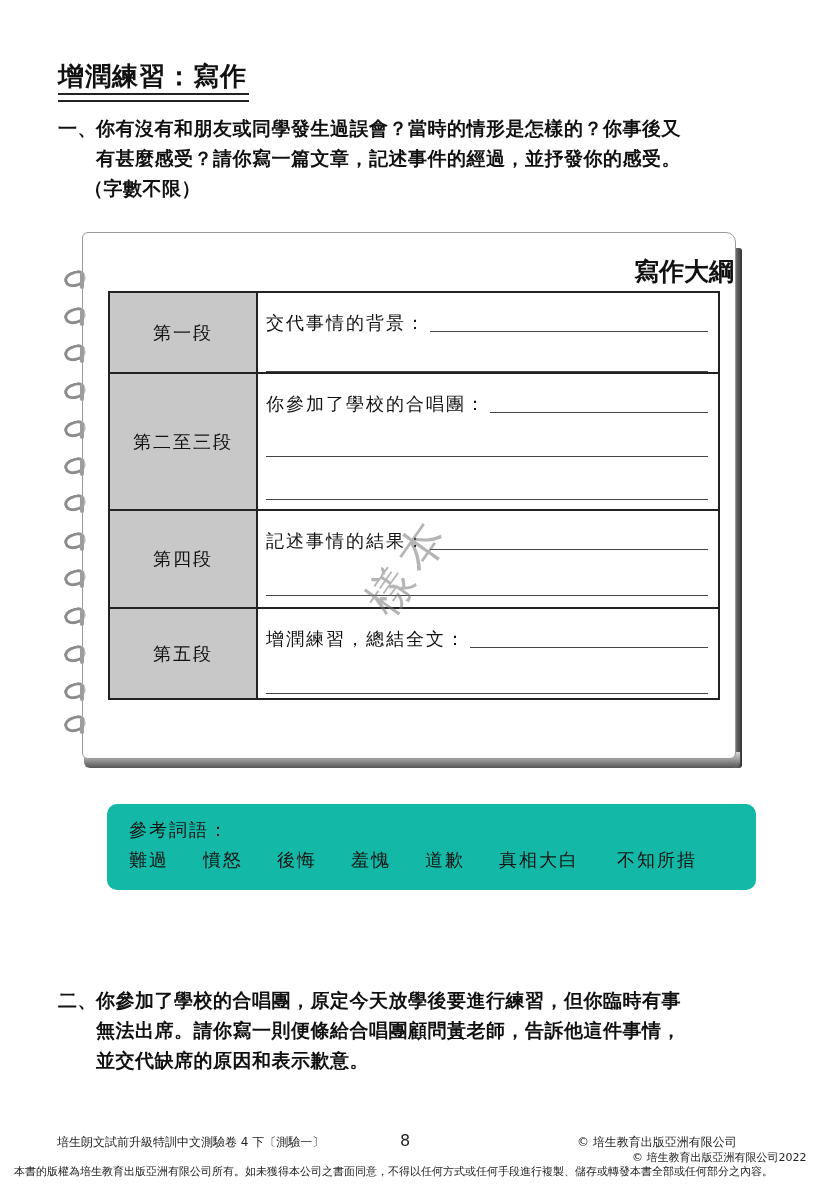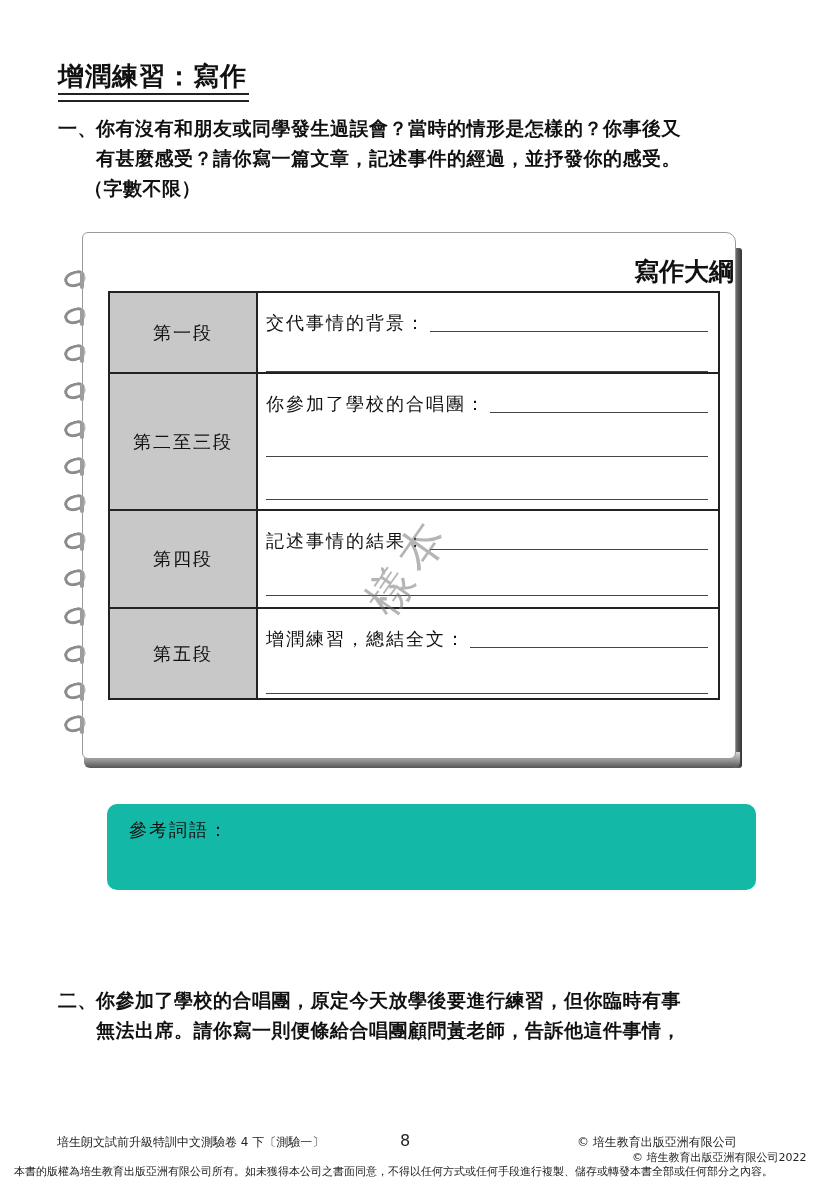--- a/index.html
+++ b/index.html
@@ -177,25 +177,35 @@
       <div class="blank" style="height:42px"></div>
     </td>
   </tr>
 </tbody>
   </table>
 
 <div class="watermark">樣本</div>
 
 <div class="ref">
   <div class="ref-label">參考詞語：</div>
+  <div class="words">
+    <span style="margin-right:34px">難過</span>
+    <span style="margin-right:34px">憤怒</span>
+    <span style="margin-right:34px">後悔</span>
+    <span style="margin-right:34px">羞愧</span>
+    <span style="margin-right:34px">道歉</span>
+    <span style="margin-right:38px">真相大白</span>
+    <span>不知所措</span>
+  </div>
 </div>
 
 <div class="q" id="q2">
   <span class="num">二、</span>
   <span class="line">你參加了學校的合唱團，原定今天放學後要進行練習，但你臨時有事</span>
   <span class="line"><span>無法出席。請你寫一則便條給合唱團顧問</span><span class="u">黃</span><span>老師，告訴他這件事情，</span></span>
+  <span class="line">並交代缺席的原因和表示歉意。</span>
 </div>
 
 <div class="footer" id="f-left">培生朗文試前升級特訓中文測驗卷 4 下〔測驗一〕</div>
 <div class="footer" id="f-page">8</div>
 <div class="footer" id="f-right">© 培生教育出版亞洲有限公司</div>
 <div class="footer" id="f-right2">© 培生教育出版亞洲有限公司2022</div>
 <div class="footer" id="f-notice">本書的版權為培生教育出版亞洲有限公司所有。如未獲得本公司之書面同意，不得以任何方式或任何手段進行複製、儲存或轉發本書全部或任何部分之內容。</div>
 
 </body></html>

